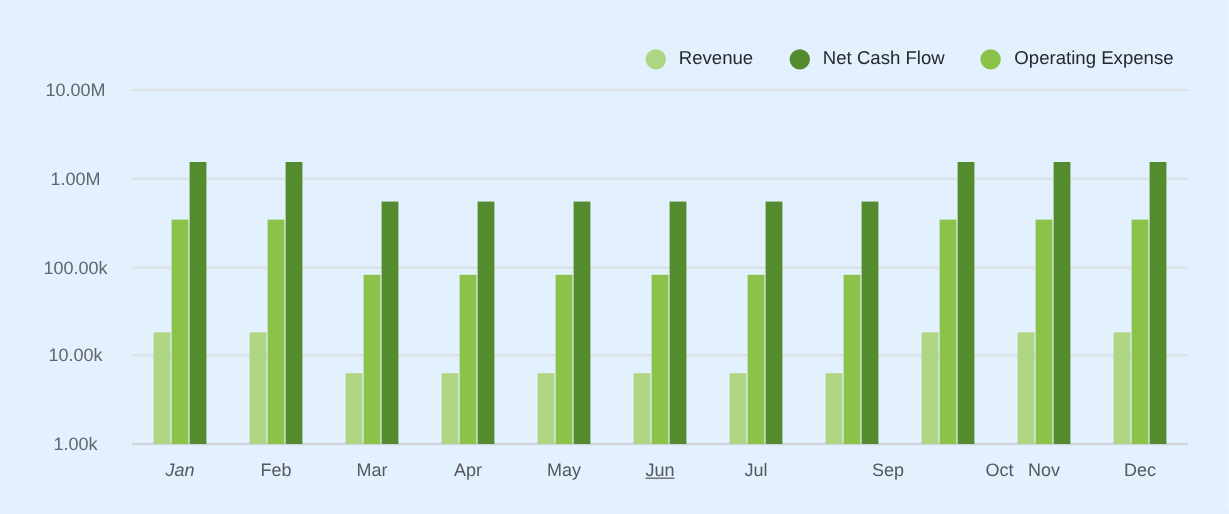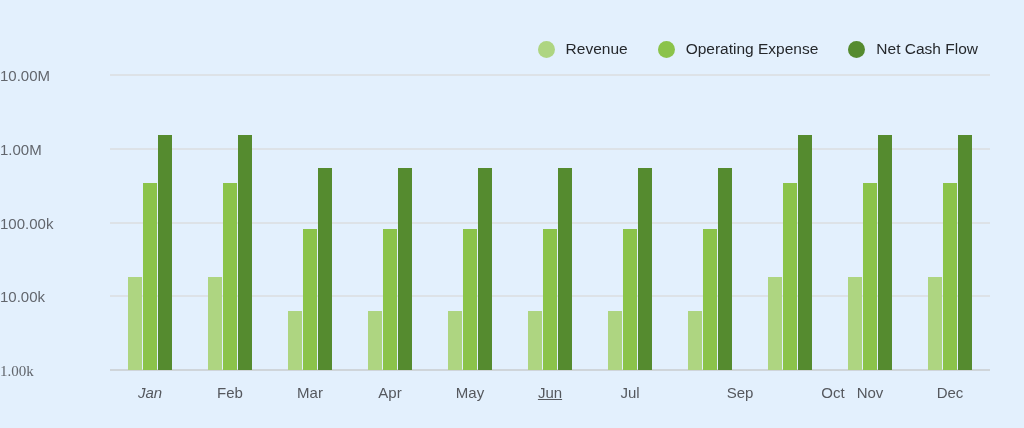--- a/index.html
+++ b/index.html
@@ -48,25 +48,25 @@
     left: 110px;
     width: 880px;
     height: 2px;
     background: #DDE2E7;
   }
   .gridline.baseline {
     background: #CFD5DA;
   }
   .y-tick-label {
     position: absolute;
-    left: 0;
+    left: 12px;
     width: 102px;
     height: 18px;
     line-height: 18px;
-    text-align: left;
+    text-align: center;
     font-size: 15px;
     color: #62666D;
   }
   .bar {
     position: absolute;
     width: 14px;
   }
   .x-label {
     position: absolute;
     top: 384px;
@@ -79,39 +79,39 @@
 </head>
 <body>
 
 <div class="chart-panel" style="background: rgb(227, 240, 253);">
   <div class="legend" id="legend">
       <div class="legend-item">
         <span class="legend-dot" style="background: rgb(174, 213, 129);"></span>
         <span class="legend-label" style="color: rgb(37, 40, 44);">Revenue</span>
       </div>
       <div class="legend-item">
+        <span class="legend-dot" style="background: rgb(85, 139, 47);"></span>
+        <span class="legend-label" style="color: rgb(37, 40, 44);">Net Cash Flow</span>
+      </div>
+      <div class="legend-item">
         <span class="legend-dot" style="background: rgb(139, 195, 74);"></span>
         <span class="legend-label" style="color: rgb(37, 40, 44);">Operating Expense</span>
-      </div>
-      <div class="legend-item">
-        <span class="legend-dot" style="background: rgb(85, 139, 47);"></span>
-        <span class="legend-label" style="color: rgb(37, 40, 44);">Net Cash Flow</span>
       </div>
     </div>
   <div id="plot">
       <div class="gridline" style="top: 74px;"></div>
       <div class="y-tick-label" style="top: 67px;">10.00M</div>
       <div class="gridline" style="top: 147.75px;"></div>
       <div class="y-tick-label" style="top: 140.75px;">1.00M</div>
       <div class="gridline" style="top: 221.5px;"></div>
       <div class="y-tick-label" style="top: 214.5px;">100.00k</div>
       <div class="gridline" style="top: 295.25px;"></div>
       <div class="y-tick-label" style="top: 288.25px;">10.00k</div>
       <div class="gridline baseline" style="top: 369px;"></div>
-      <div class="y-tick-label" style="top: 362px; font-family: Liberation Serif, serif;">1.00k</div>
+      <div class="y-tick-label" style="top: 362px;">1.00k</div>
       <div class="bar" style="left: 128px; top: 277.424px; height: 92.5763px; background: rgb(174, 213, 129);"></div>
       <div class="bar" style="left: 143px; top: 183.303px; height: 186.697px; background: rgb(139, 195, 74);"></div>
       <div class="bar" style="left: 158px; top: 134.713px; height: 235.287px; background: rgb(85, 139, 47);"></div>
       <div class="x-label" style="left: 110px; font-style: italic;">Jan</div>
       <div class="bar" style="left: 208px; top: 277.424px; height: 92.5763px; background: rgb(174, 213, 129);"></div>
       <div class="bar" style="left: 223px; top: 183.303px; height: 186.697px; background: rgb(139, 195, 74);"></div>
       <div class="bar" style="left: 238px; top: 134.713px; height: 235.287px; background: rgb(85, 139, 47);"></div>
       <div class="x-label" style="left: 190px;">Feb</div>
       <div class="bar" style="left: 288px; top: 311.049px; height: 58.9514px; background: rgb(174, 213, 129);"></div>
       <div class="bar" style="left: 303px; top: 228.856px; height: 141.144px; background: rgb(139, 195, 74);"></div>

